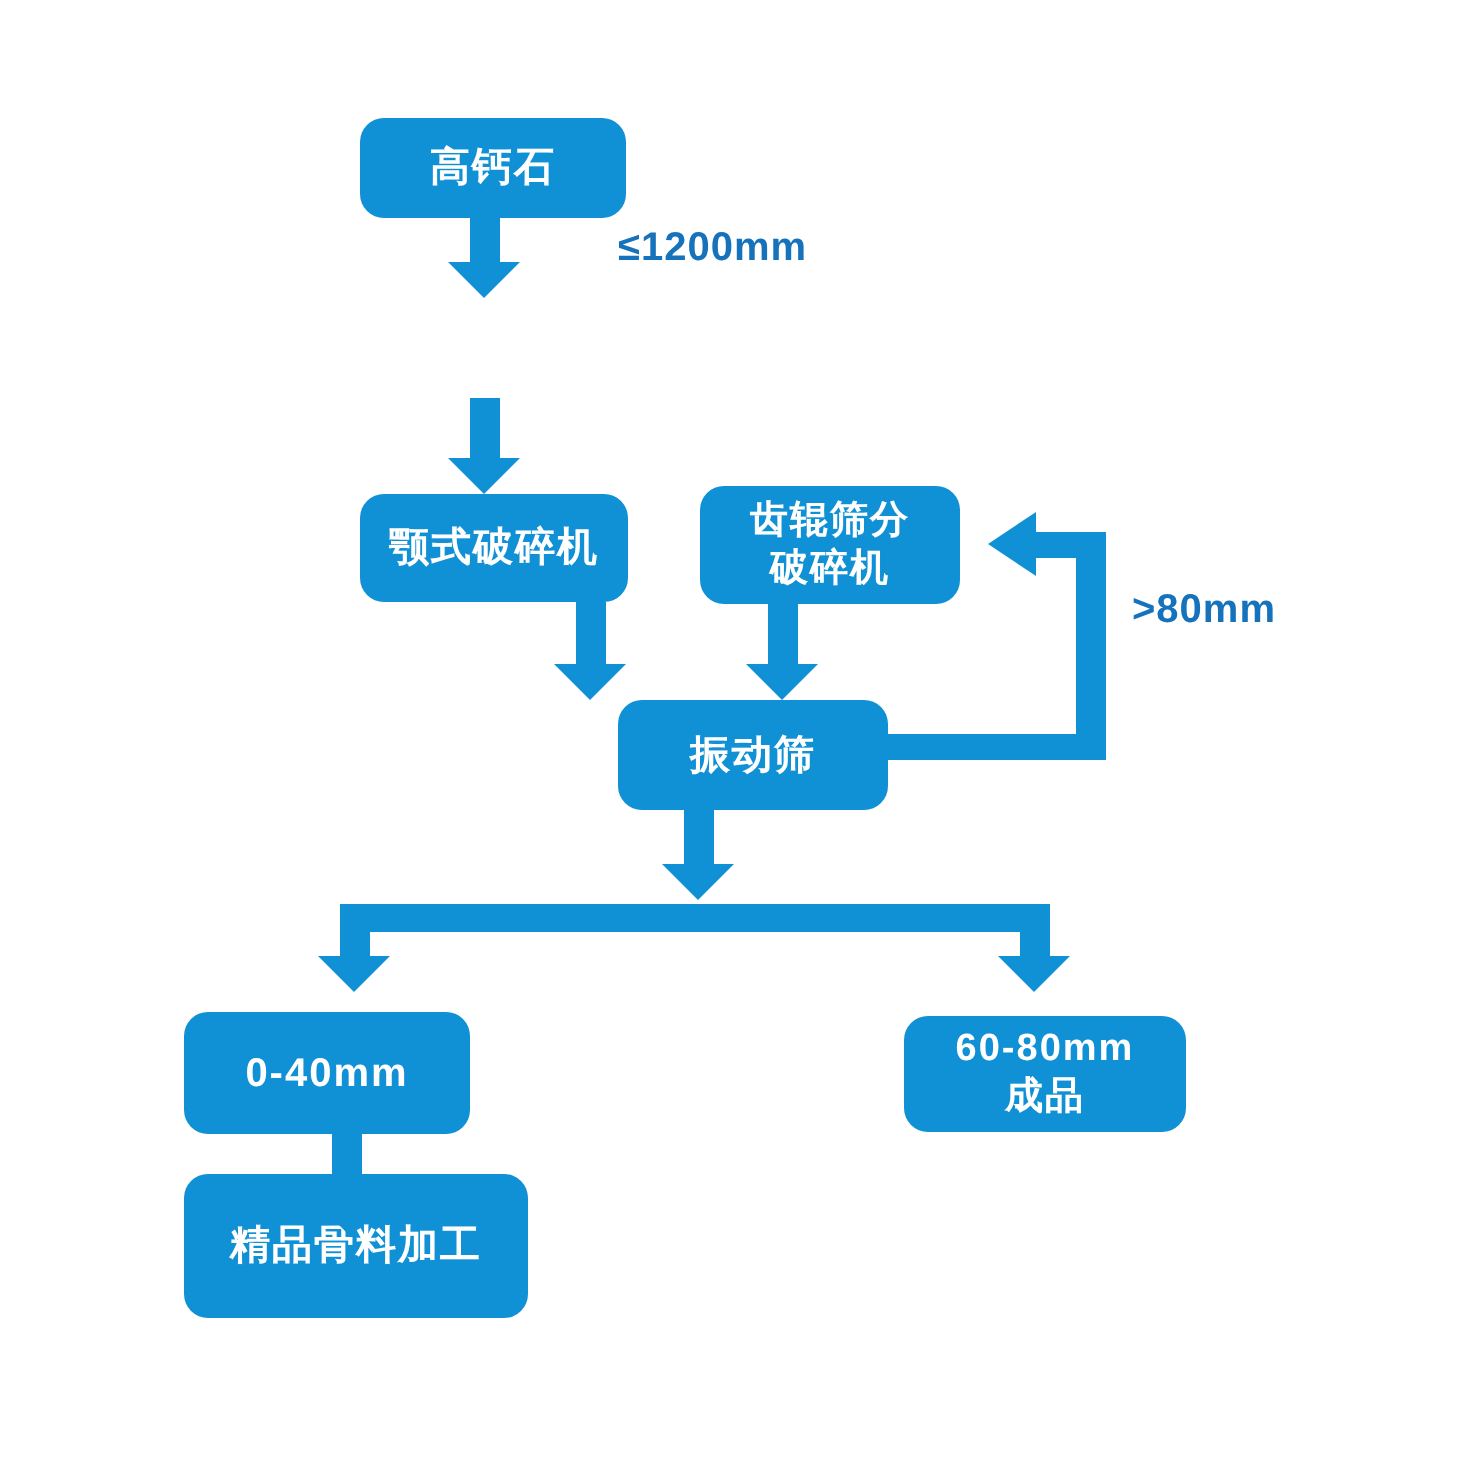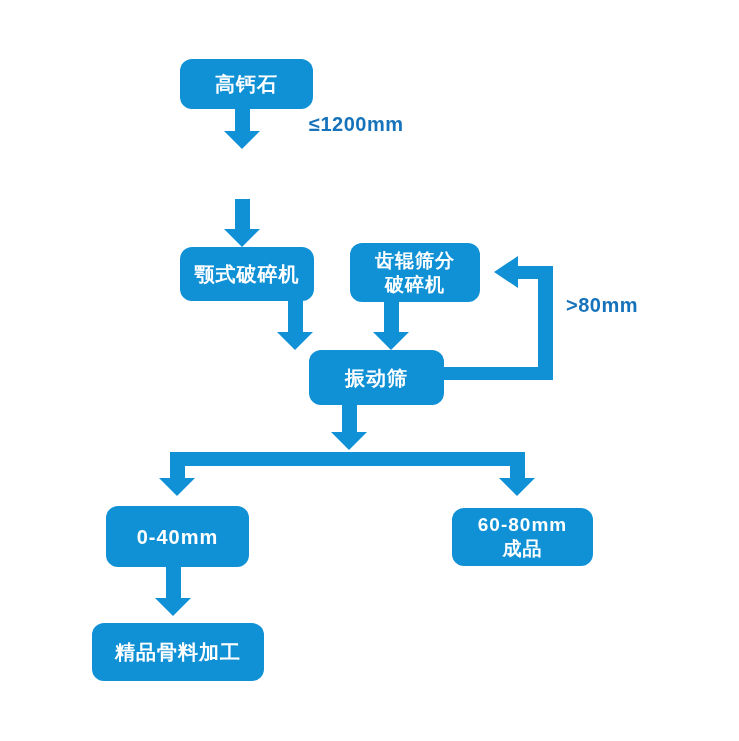--- a/index.html
+++ b/index.html
@@ -30,23 +30,23 @@
     justify-content: center;
     text-align: center;
     white-space: pre-line;
     box-sizing: border-box;
   }
   #n-source   { left: 180px; top:  59px; width: 133px; height: 50px; }
   #n-feeder   { left: 180px; top: 148px; width: 133px; height: 51px; }
   #n-jaw      { left: 180px; top: 247px; width: 134px; height: 54px; }
   #n-roller   { left: 350px; top: 243px; width: 130px; height: 59px; font-size: 19px; line-height: 1.25; }
   #n-screen   { left: 282px; top: 350px; width: 135px; height: 55px; margin-left: 27px; }
-  #n-small    { left: 106px; top: 506px; width: 143px; height: 61px; }
+  #n-small    { left: 92px; top: 506px; width: 143px; height: 61px; }
   #n-large    { left: 452px; top: 508px; width: 141px; height: 58px; font-size: 19px; line-height: 1.25; }
-  #n-premium  { left:  92px; top: 623px; width: 172px; height: 58px; }
+  #n-premium  { left:  92px; top: 587px; width: 172px; height: 72px; }
 
   
   .shaft {
     position: absolute;
     background: #1090d5;
   }
   .head-down {
     position: absolute;
     width: 0; height: 0;
     border-left: 18px solid transparent;

